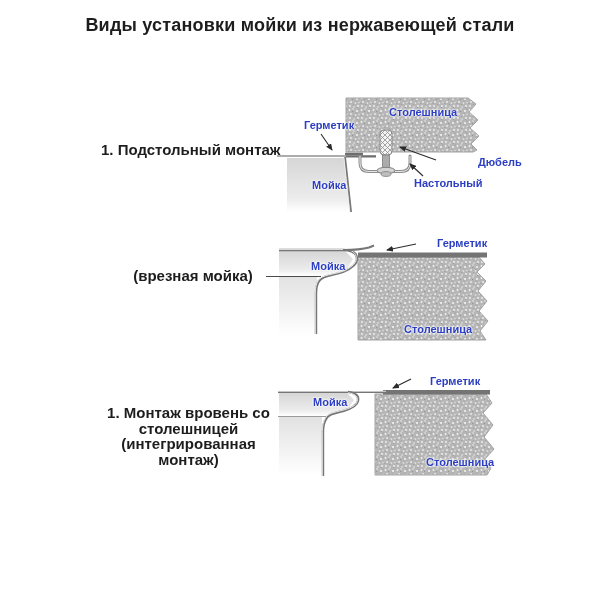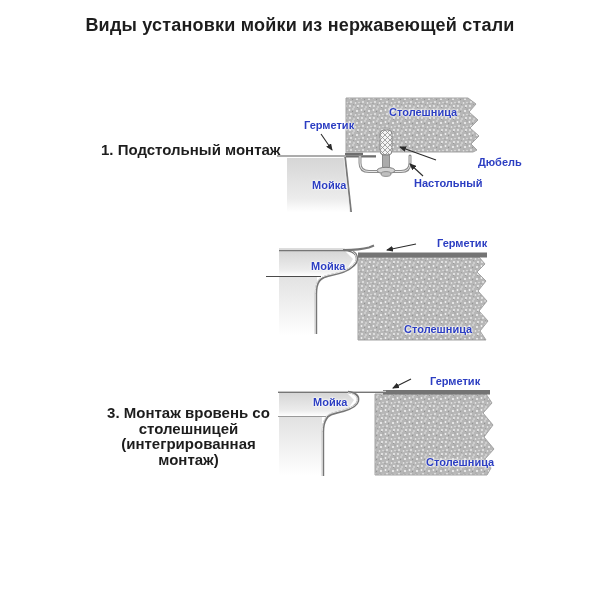--- a/index.html
+++ b/index.html
@@ -101,23 +101,24 @@
       <path d="M348,392 C356,393 359,396 358,401 C357,406 350,409 343,411 C335,413 328,414 326,419 C324,422 323,426 323,432 L323,476" fill="none" stroke="#767676" stroke-width="2.4"></path>
       <path d="M348,392.8 C355.3,393.8 358.2,396.6 357.2,401.2 C356.2,405.8 349.5,408.3 342.5,410.3 C334.5,412.3 327.3,413.4 325.3,418.4 C323.4,421.4 322.3,425.4 322.3,431.4 L322.3,476" fill="none" stroke="#f4f4f4" stroke-width="0.9"></path>
       <path d="M411,379 L393,388" stroke="#2b2b2b" stroke-width="1.1" fill="none" marker-end="url(#ah)"></path>
     </g>
   </svg>
 
   <div class="sec left" style="left:101px;top:142px;">
     <span>1. Подстольный монтаж</span>
   </div>
   <div class="sec" style="left:108px;top:268px;width:170px;">
+    <div>(врезная мойка)</div>
   </div>
   <div class="sec" style="left:96px;top:405px;width:185px;">
-    <div>3. Монтаж вровень со</div>
+    <div>1. Монтаж вровень со</div>
     <div>столешницей</div>
     <div>(интегрированная монтаж)</div>
   </div>
 
   <span class="lbl" style="left:287px;top:119px;">Герметик</span>
   <span class="lbl" style="left:372px;top:106px;">Столешница</span>
   <span class="lbl" style="left:295px;top:179px;">Мойка</span>
   <span class="lbl" style="left:438px;top:156px;margin-left:23px;">Дюбель</span>
   <span class="lbl" style="left:397px;top:177px;">Настольный</span>
 

